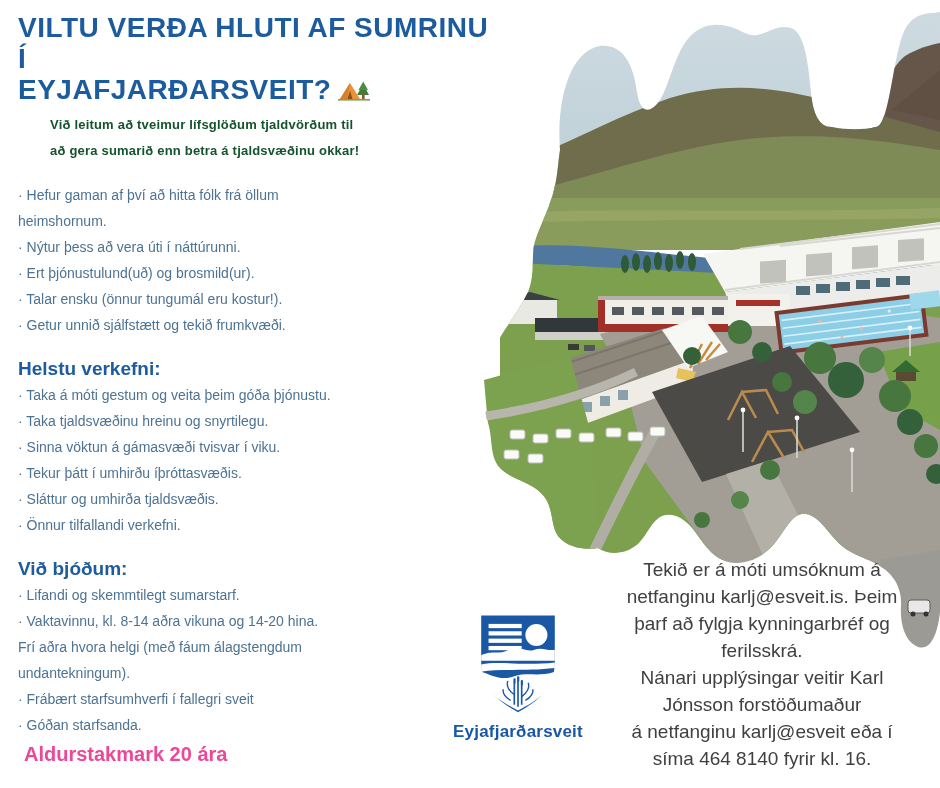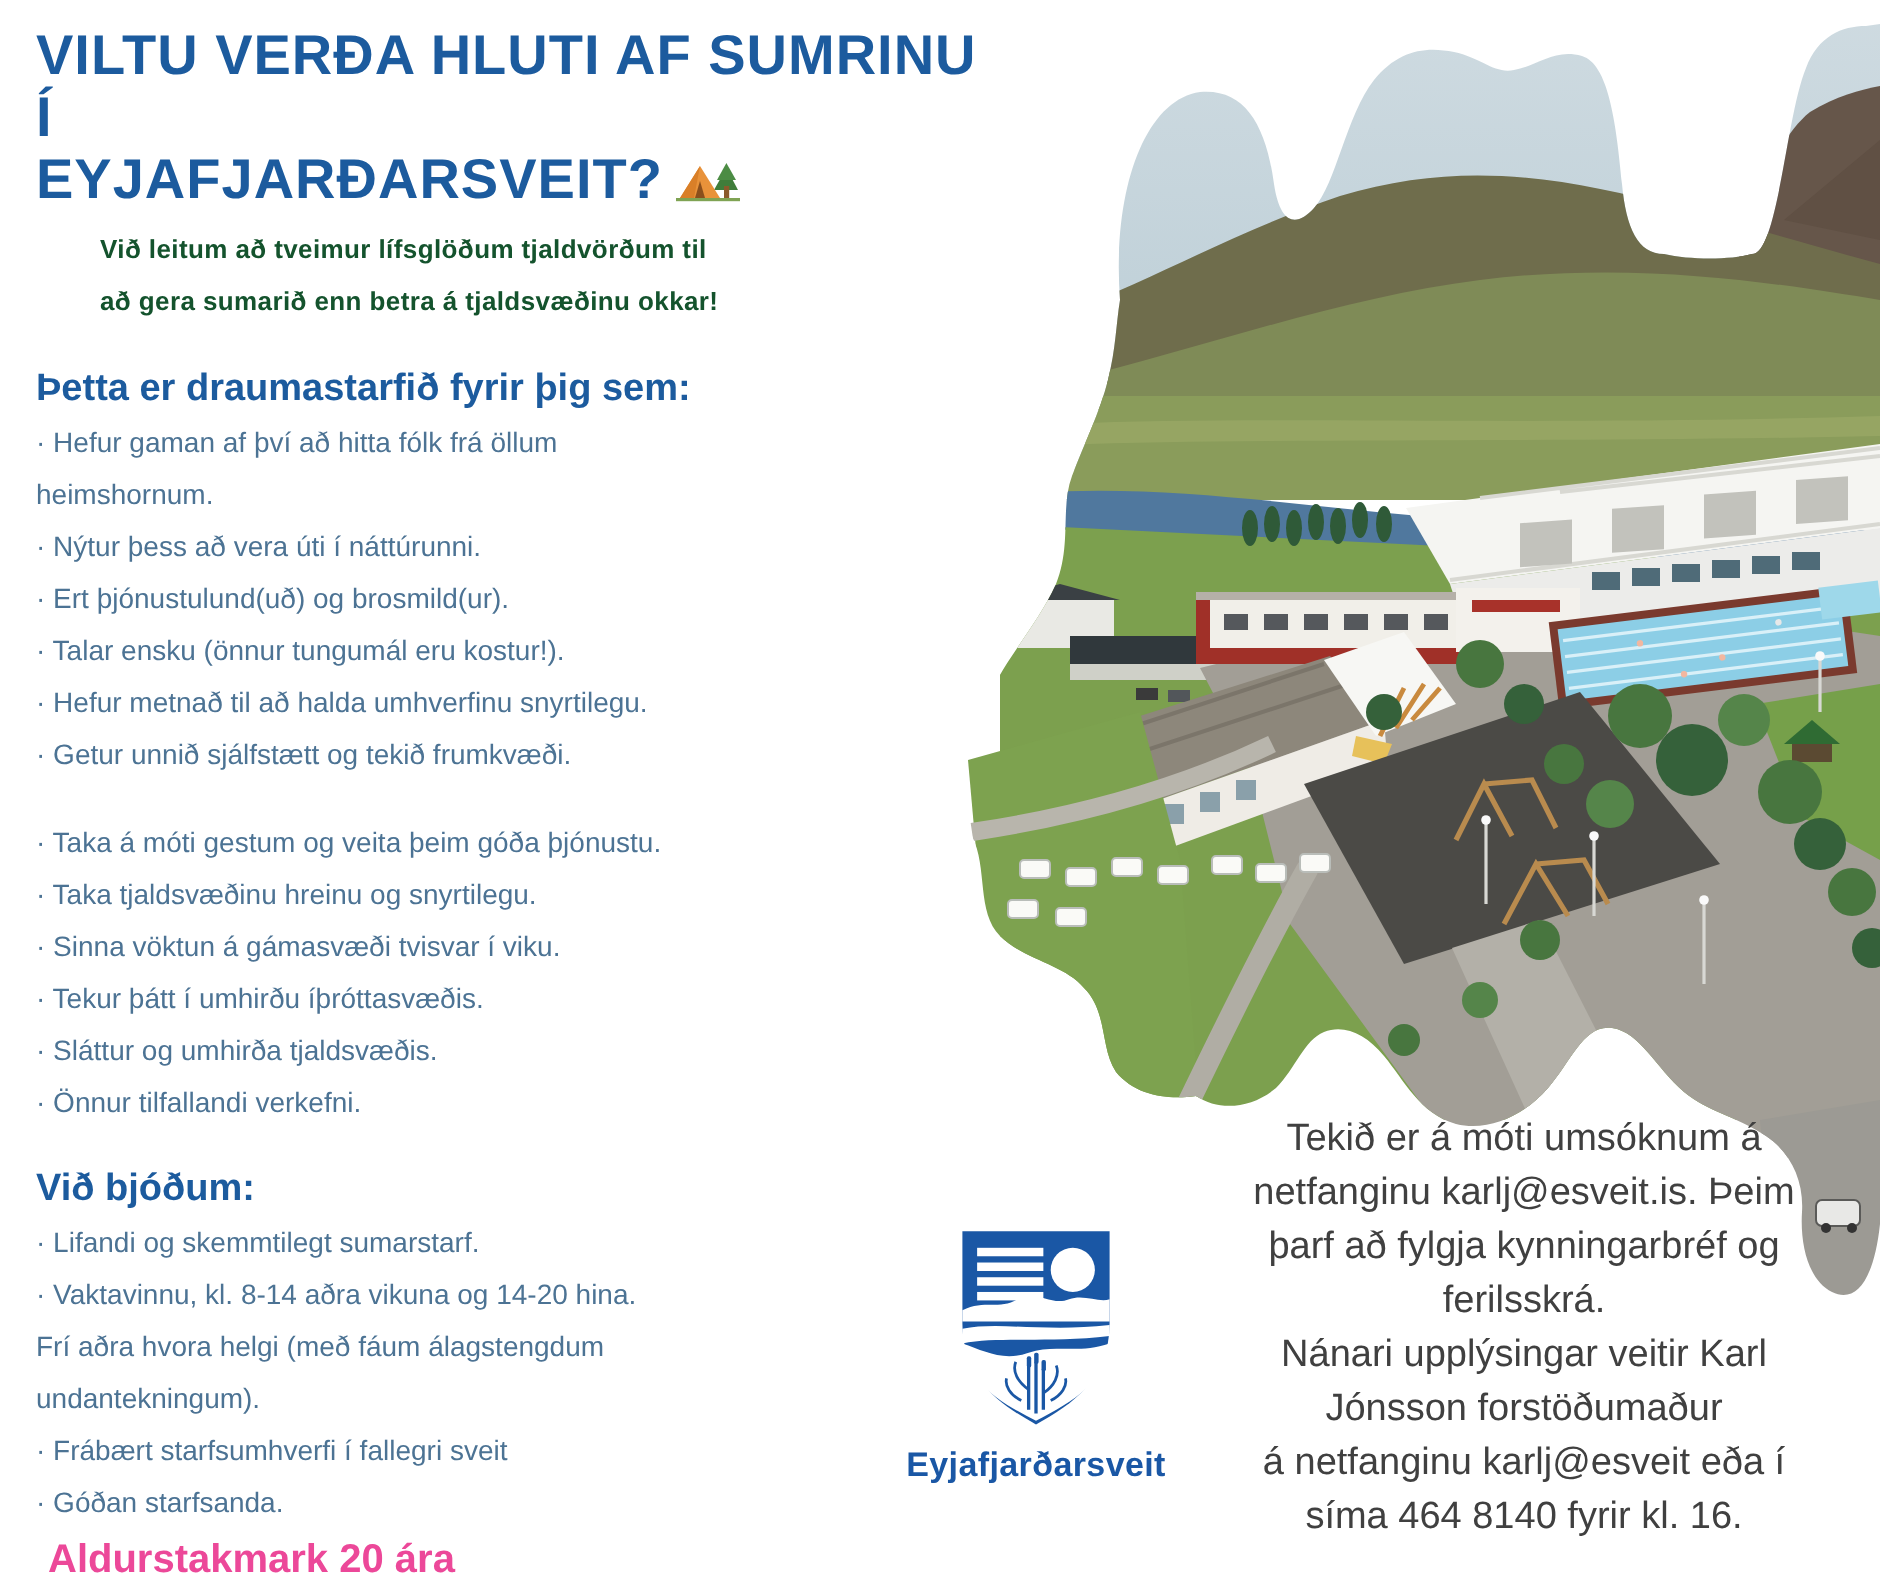--- a/index.html
+++ b/index.html
@@ -246,31 +246,30 @@
       <polygon points="2,21 12,5 22,21" fill="#e8923a"></polygon>
       <polygon points="2,21 12,5 9,21" fill="#d97f28"></polygon>
       <polygon points="9.5,21 12,12.5 14.5,21" fill="#8a4f1c"></polygon>
       <rect x="0" y="21" width="32" height="1.6" fill="#7fa353"></rect>
     </svg>
   </div>
   <div class="subtitle pre">Við leitum að tveimur lífsglöðum tjaldvörðum til
 að gera sumarið enn betra á tjaldsvæðinu okkar!</div>
 
   <div class="section">
-    <div class="sec-h">Þetta er draumastarfið fyrir þig sem:</div>
     <div class="bullet pre">· Hefur gaman af því að hitta fólk frá öllum
 heimshornum.</div>
     <div class="bullet pre">· Nýtur þess að vera úti í náttúrunni.</div>
     <div class="bullet pre">· Ert þjónustulund(uð) og brosmild(ur).</div>
     <div class="bullet pre">· Talar ensku (önnur tungumál eru kostur!).</div>
-    <div class="bullet pre">· Hefur metnað til að halda umhverfinu snyrtilegu.</div>
     <div class="bullet pre">· Getur unnið sjálfstætt og tekið frumkvæði.</div>
   </div>
 
   <div class="section">
+    <div class="sec-h">Helstu verkefni:</div>
     <div class="bullet pre">· Taka á móti gestum og veita þeim góða þjónustu.</div>
     <div class="bullet pre">· Taka tjaldsvæðinu hreinu og snyrtilegu.</div>
     <div class="bullet pre">· Sinna vöktun á gámasvæði tvisvar í viku.</div>
     <div class="bullet pre">· Tekur þátt í umhirðu íþróttasvæðis.</div>
     <div class="bullet pre">· Sláttur og umhirða tjaldsvæðis.</div>
     <div class="bullet pre">· Önnur tilfallandi verkefni.</div>
   </div>
 
   <div class="section">
     <div class="sec-h">Við bjóðum:</div>

